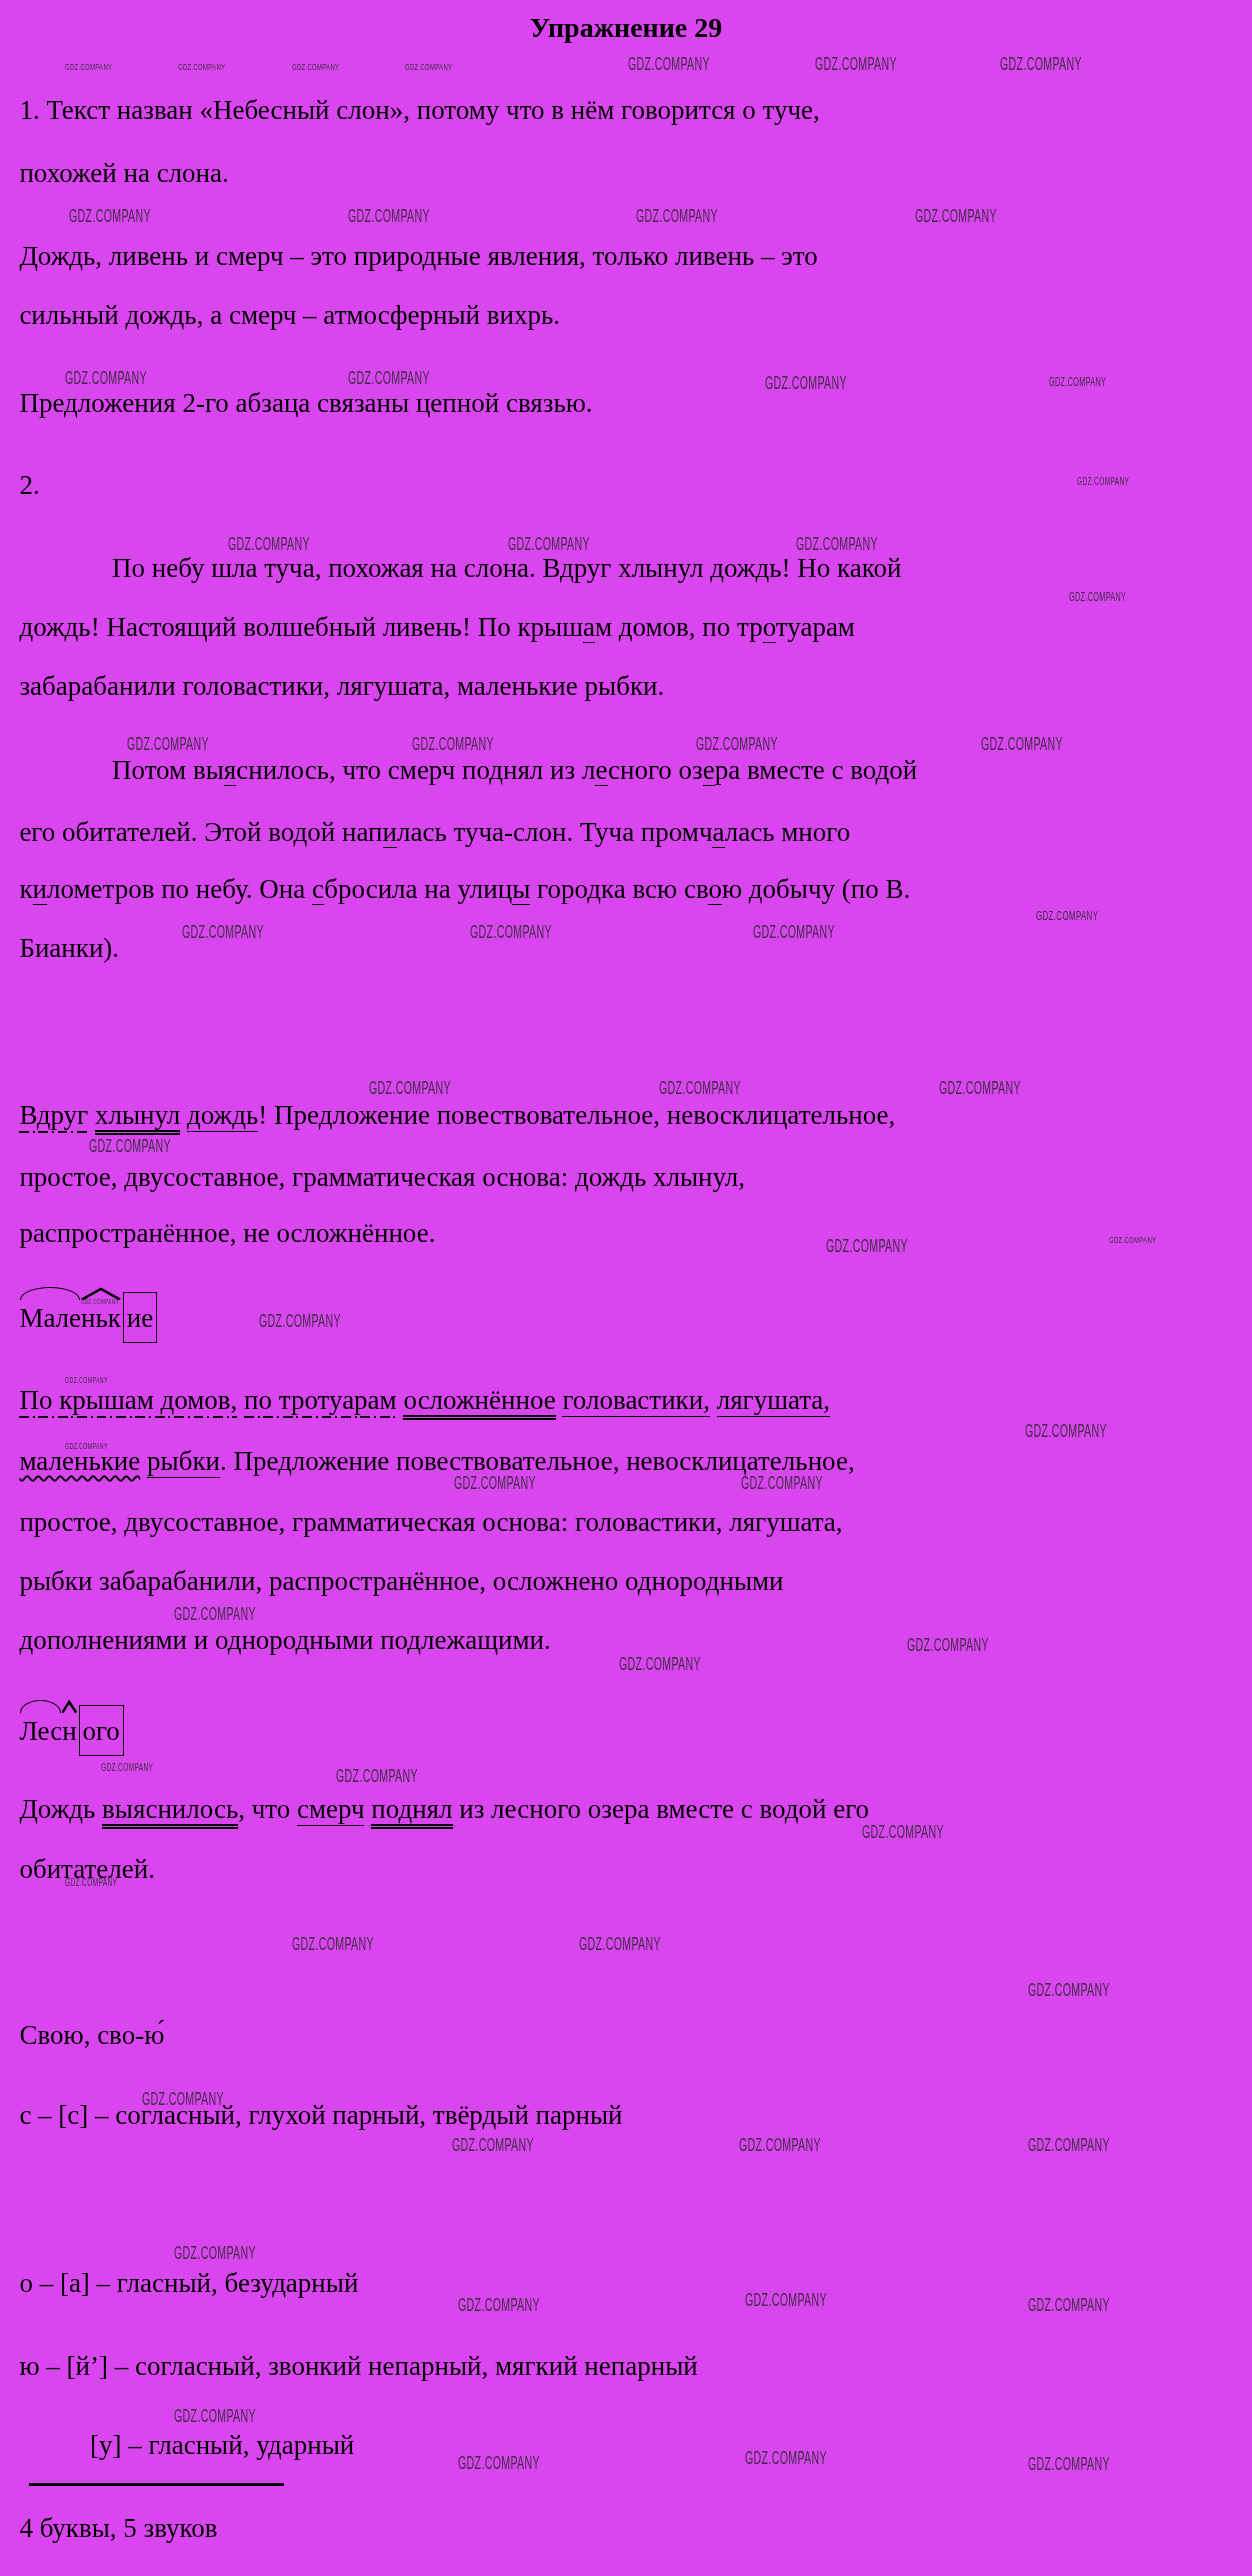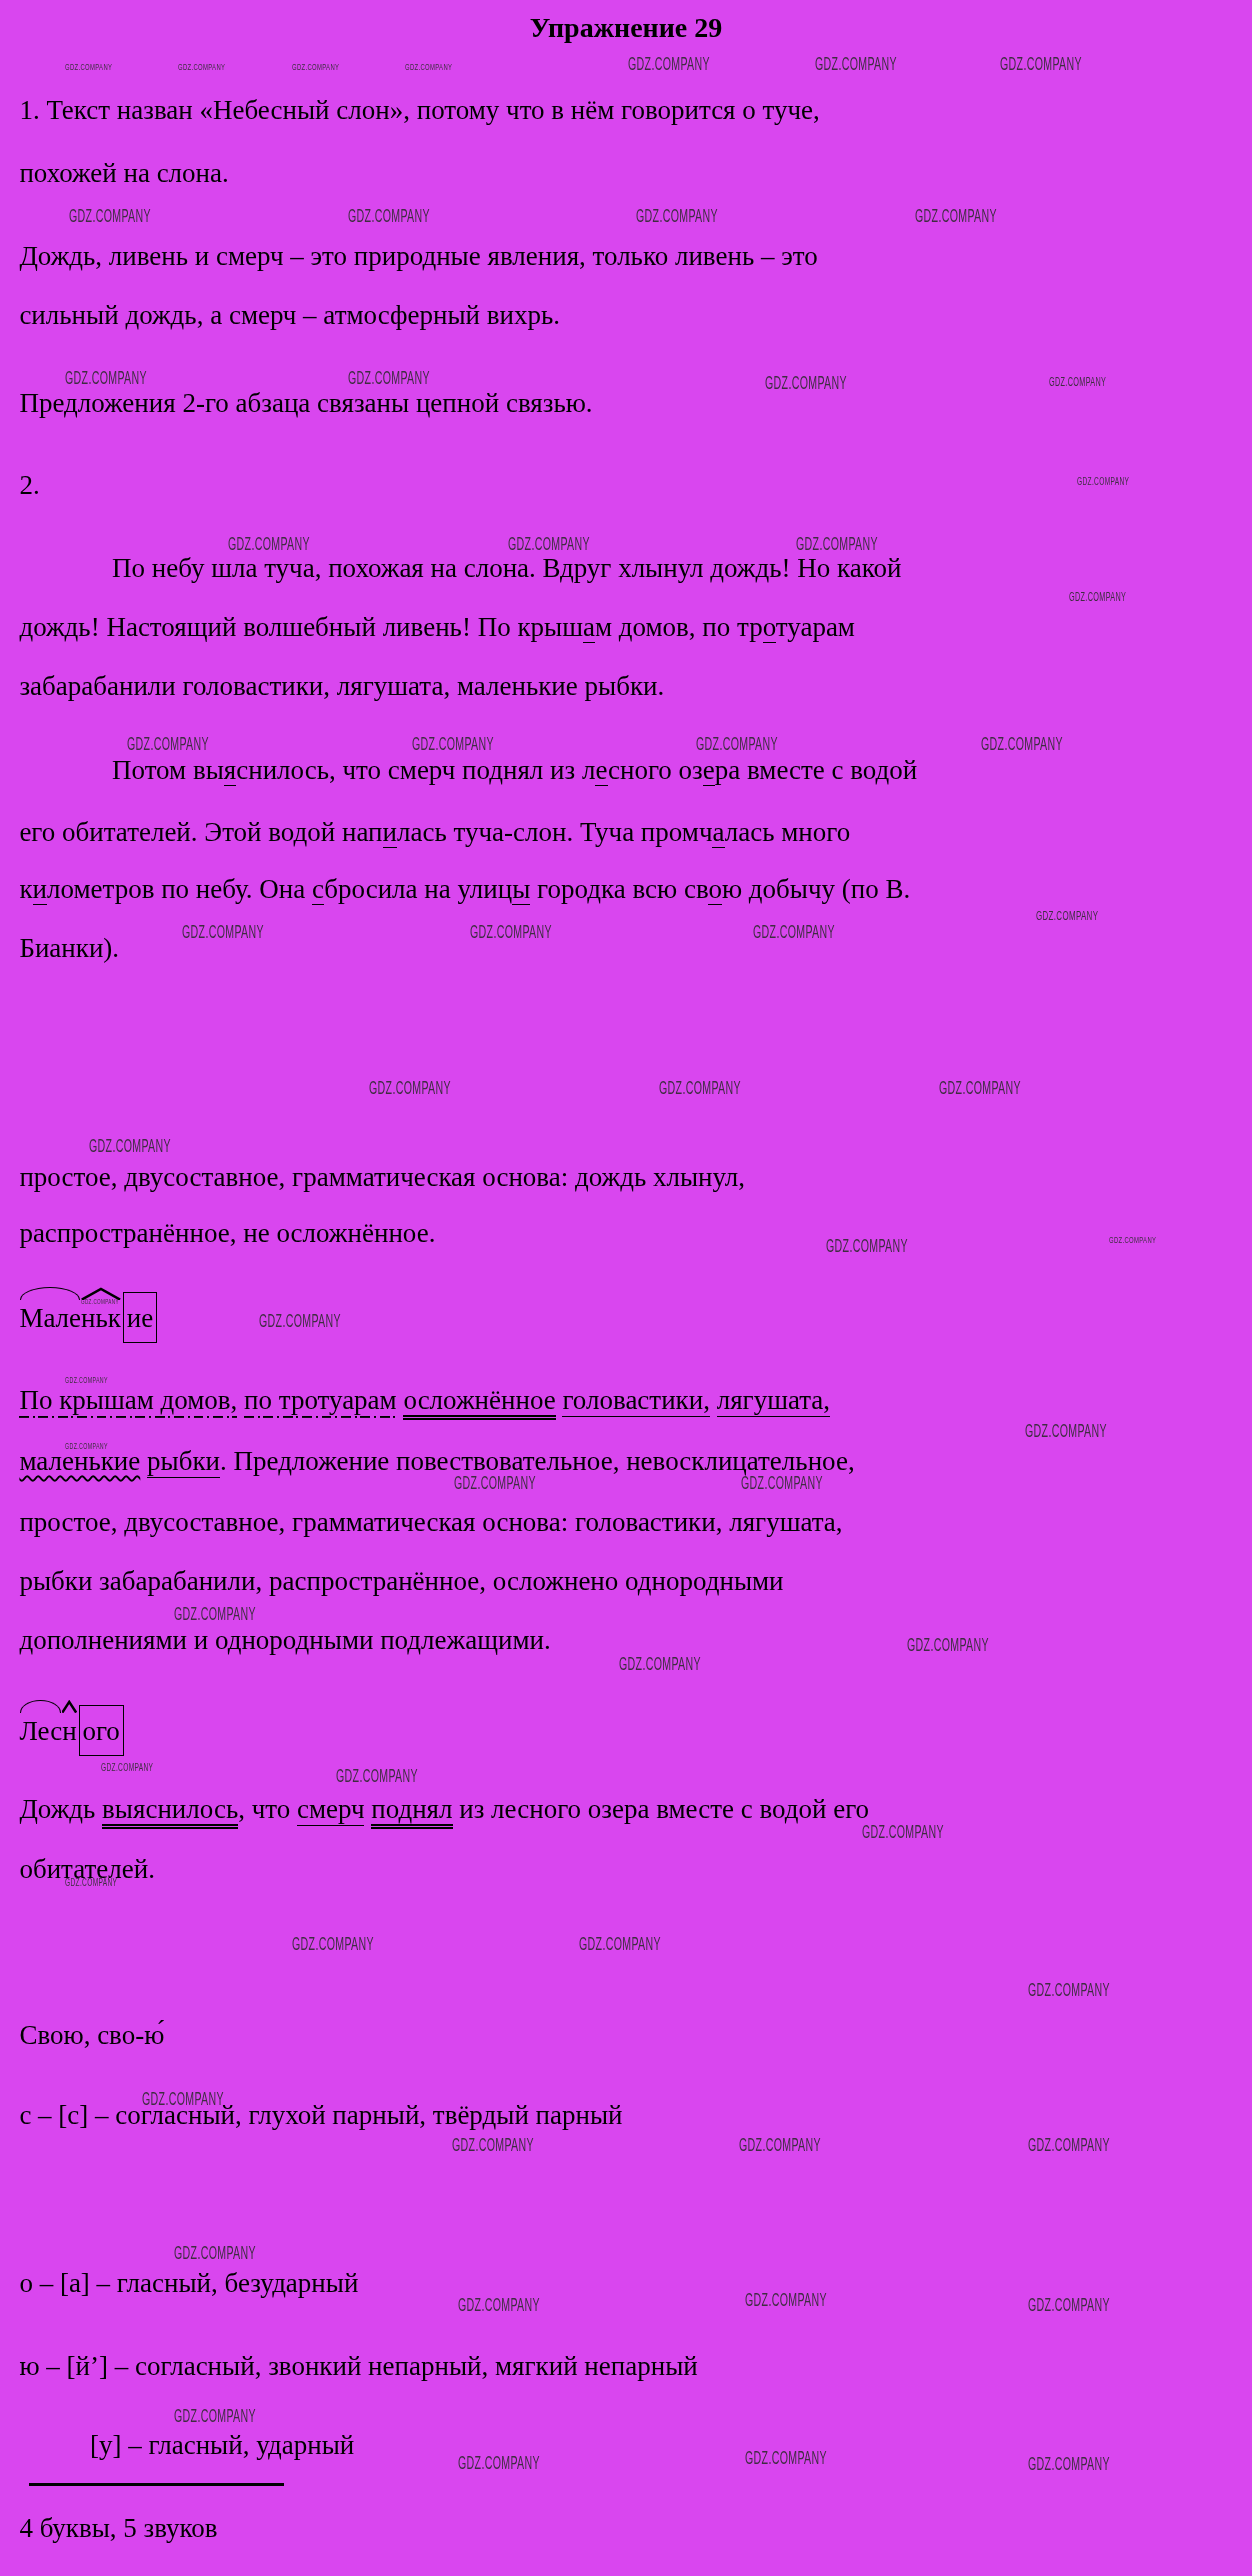--- a/index.html
+++ b/index.html
@@ -101,20 +101,21 @@
     <div class="line" style="left: 19.4px; top: 299px;"><span>сильный дождь, а смерч – атмосферный вихрь.</span></div>
     <div class="line" style="left: 19.4px; top: 387px;"><span>Предложения 2-го абзаца связаны цепной связью.</span></div>
     <div class="line" style="left: 19.4px; top: 469px;"><span>2.</span></div>
     <div class="line" style="left: 112px; top: 552px;"><span>По небу шла туча, похожая на слона. Вдруг хлынул дождь! Но какой</span></div>
     <div class="line" style="left: 19.4px; top: 611px;"><span>дождь! Настоящий волшебный ливень! По крыш</span><span class="u-ort">а</span><span>м домов, по тр</span><span class="u-ort">о</span><span>туарам</span></div>
     <div class="line" style="left: 19.4px; top: 670px;"><span>забарабанили головастики, лягушата, маленькие рыбки.</span></div>
     <div class="line" style="left: 112px; top: 754px;"><span>Потом вы</span><span class="u-ort">я</span><span>снилось, что смерч поднял из л</span><span class="u-ort">е</span><span>сного оз</span><span class="u-ort">е</span><span>ра вместе с водой</span></div>
     <div class="line" style="left: 19.4px; top: 816px;"><span>его обитателей. Этой водой нап</span><span class="u-ort">и</span><span>лась туча-слон. Туча промч</span><span class="u-ort">а</span><span>лась много</span></div>
     <div class="line" style="left: 19.4px; top: 873px; text-align: center;"><span>к</span><span class="u-ort">и</span><span>лометров по небу. Она </span><span class="u-ort">с</span><span>бросила на улиц</span><span class="u-ort">ы</span><span> городка всю св</span><span class="u-ort">о</span><span>ю добычу (по В.</span></div>
     <div class="line" style="left: 19.4px; top: 932px;"><span>Бианки).</span></div>
+    <div class="line" style="left: 19.4px; top: 1099px;"><span class="u-dashdot">Вдруг</span><span> </span><span class="u-double">хлынул</span><span> </span><span class="u-single">дождь</span><span>! Предложение повествовательное, невосклицательное,</span></div>
     <div class="line" style="left: 19.4px; top: 1161px;"><span>простое, двусоставное, грамматическая основа: дождь хлынул,</span></div>
     <div class="line" style="left: 19.4px; top: 1217px;"><span>распространённое, не осложнённое.</span></div>
     <div class="line" style="left: 19.4px; top: 1292px;"><span class="m-part m-root">Мале<i class="arc"></i></span><span class="m-part m-suf">ньк<svg class="caret" viewBox="0 0 100 13" preserveAspectRatio="none">
           <polyline points="2,13 50,2 98,13" fill="none" stroke="#000" stroke-width="2.5" vector-effect="non-scaling-stroke"></polyline>
         </svg></span><span class="m-part m-end">ие</span></div>
     <div class="line" style="left: 19.4px; top: 1384px;"><span class="u-dashdot">По крышам домов,</span><span> </span><span class="u-dashdot">по тротуарам</span><span> </span><span class="u-double">осложнённое</span><span> </span><span class="u-single">головастики,</span><span> </span><span class="u-single">лягушата,</span></div>
     <div class="line" style="left: 19.4px; top: 1445px;"><span class="u-wavy">маленькие</span><span> </span><span class="u-single">рыбки</span><span>. Предложение повествовательное, невосклицательное,</span></div>
     <div class="line" style="left: 19.4px; top: 1506px;"><span>простое, двусоставное, грамматическая основа: головастики, лягушата,</span></div>
     <div class="line" style="left: 19.4px; top: 1565px;"><span>рыбки забарабанили, распространённое, осложнено однородными</span></div>
     <div class="line" style="left: 19.4px; top: 1624px;"><span>дополнениями и однородными подлежащими.</span></div>

